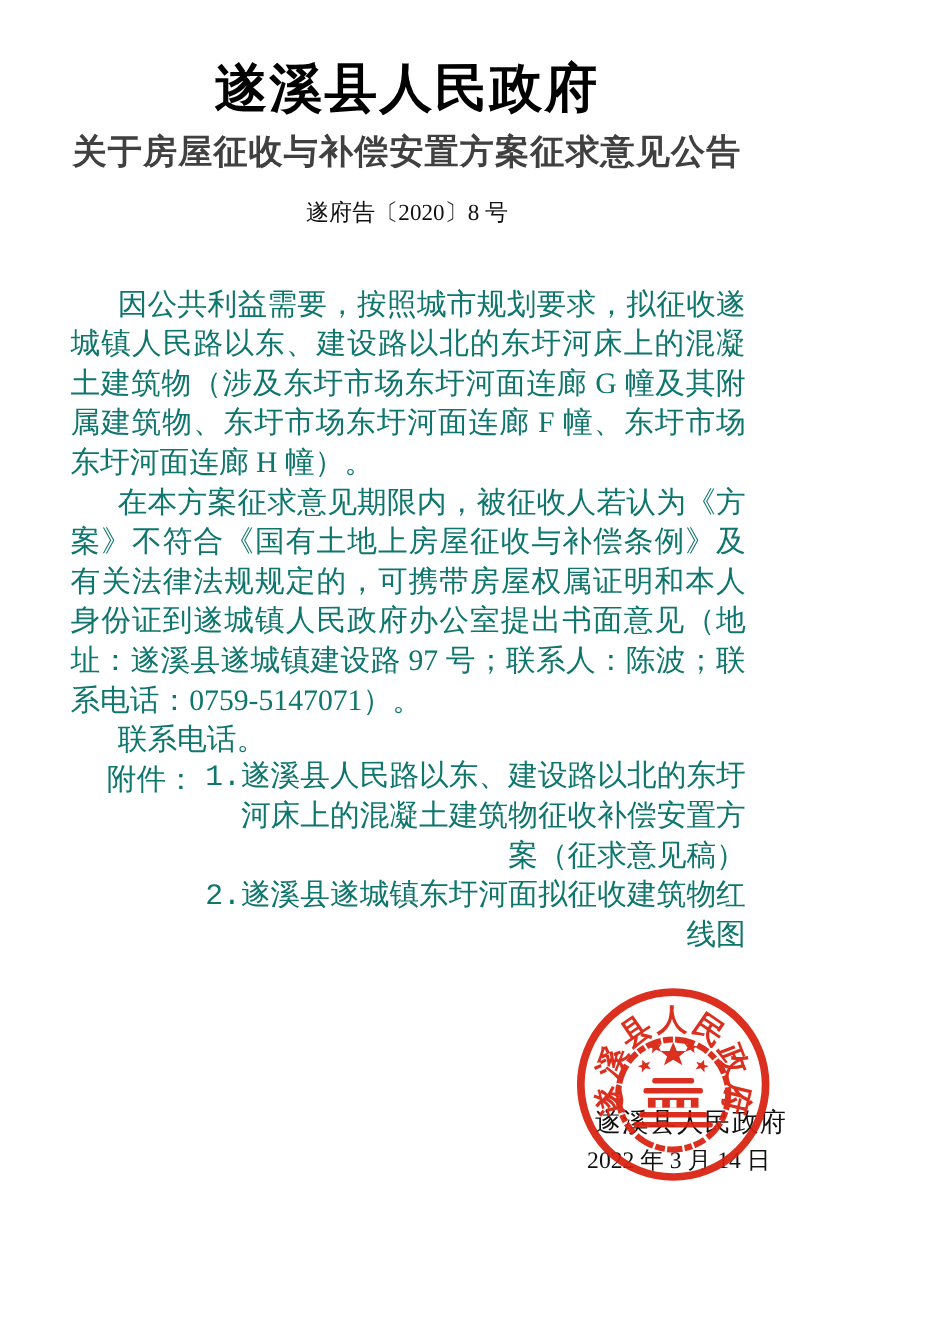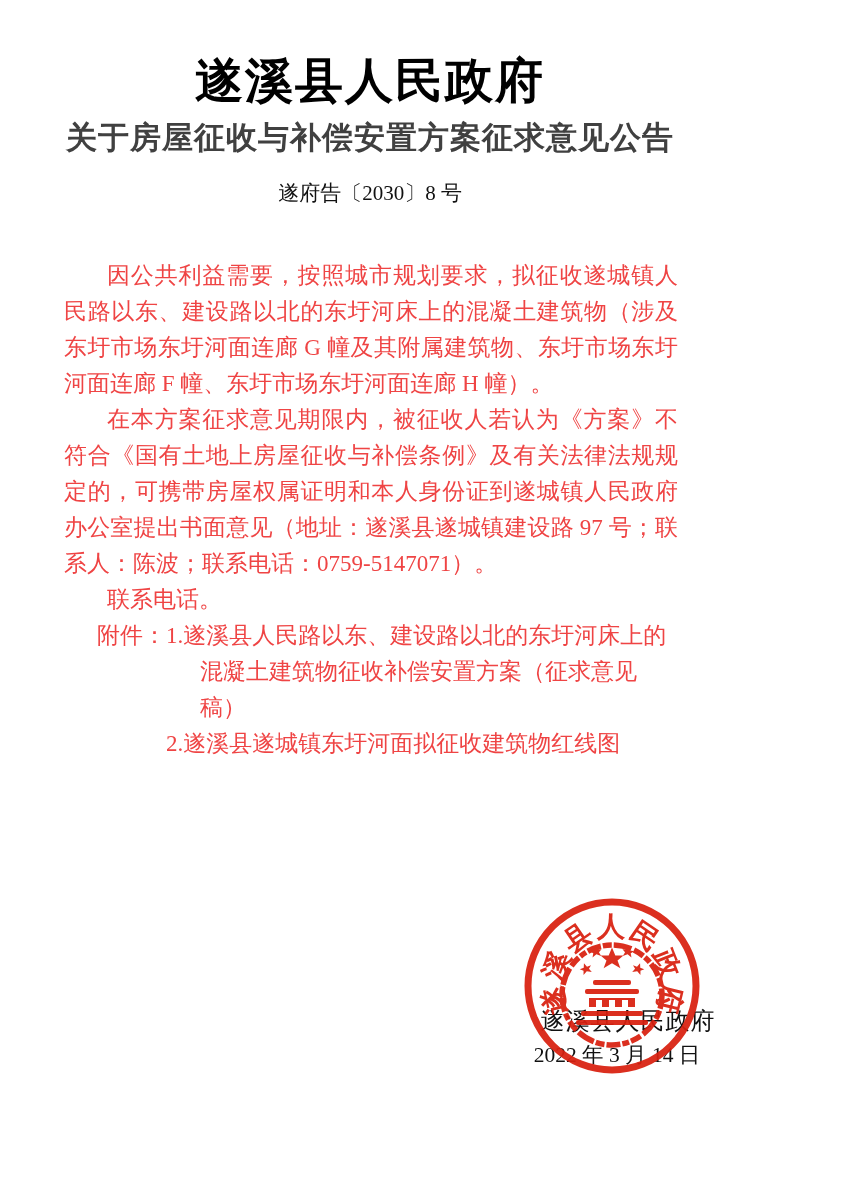--- a/index.html
+++ b/index.html
@@ -37,42 +37,43 @@
   }
   .docnum {
     margin-top: 22px;
     text-align: center;
     font-size: 21px;
     line-height: 27px;
     color: #111;
   }
   .doc-body {
     margin: 51px 62px 0 64px;
-    font-size: 23px;
+    font-size: 27px;
     line-height: 36px;
     text-align: justify;
-    color: #ef4444;
+    color: #0f766e;
   }
   .doc-body p {
     margin: 0;
     text-indent: 43px;
   }
   .attachment {
     display: flex;
     padding-left: 33px;
     line-height: 36px;
   }
   .att-label {
     flex: 0 0 auto;
     white-space: nowrap;
   }
   .att-items {
     flex: 0 1 auto;
     max-width: 610px;
-    text-align: left;
+    text-align: right;
+    font-family: Liberation Mono, monospace;
   }
   .att-item {
     padding-left: 34px;
     text-indent: -34px;
   }
   .signature {
     position: absolute;
     left: 524px;
     top: 1008px;
     width: 208px;
@@ -107,21 +108,21 @@
 </style>
 </head>
 <body>
 
 <div class="page">
 
   <h1 class="title">遂溪县人民政府</h1>
 
   <h2 class="subtitle">关于房屋征收与补偿安置方案征求意见公告</h2>
 
-  <div class="docnum">遂府告〔2030〕8 号</div>
+  <div class="docnum">遂府告〔2020〕8 号</div>
 
   <div class="doc-body">
     <p>因公共利益需要，按照城市规划要求，拟征收遂城镇人民路以东、建设路以北的东圩河床上的混凝土建筑物（涉及东圩市场东圩河面连廊 G 幢及其附属建筑物、东圩市场东圩河面连廊 F 幢、东圩市场东圩河面连廊 H 幢）。</p>
     <p>在本方案征求意见期限内，被征收人若认为《方案》不符合《国有土地上房屋征收与补偿条例》及有关法律法规规定的，可携带房屋权属证明和本人身份证到遂城镇人民政府办公室提出书面意见（地址：遂溪县遂城镇建设路 97 号；联系人：陈波；联系电话：0759-5147071）。</p>
     <p>联系电话。</p>
 
     <div class="attachment">
       <span class="att-label">附件：</span>
       <div class="att-items">
         <div class="att-item">1.遂溪县人民路以东、建设路以北的东圩河床上的混凝土建筑物征收补偿安置方案（征求意见稿）</div>

